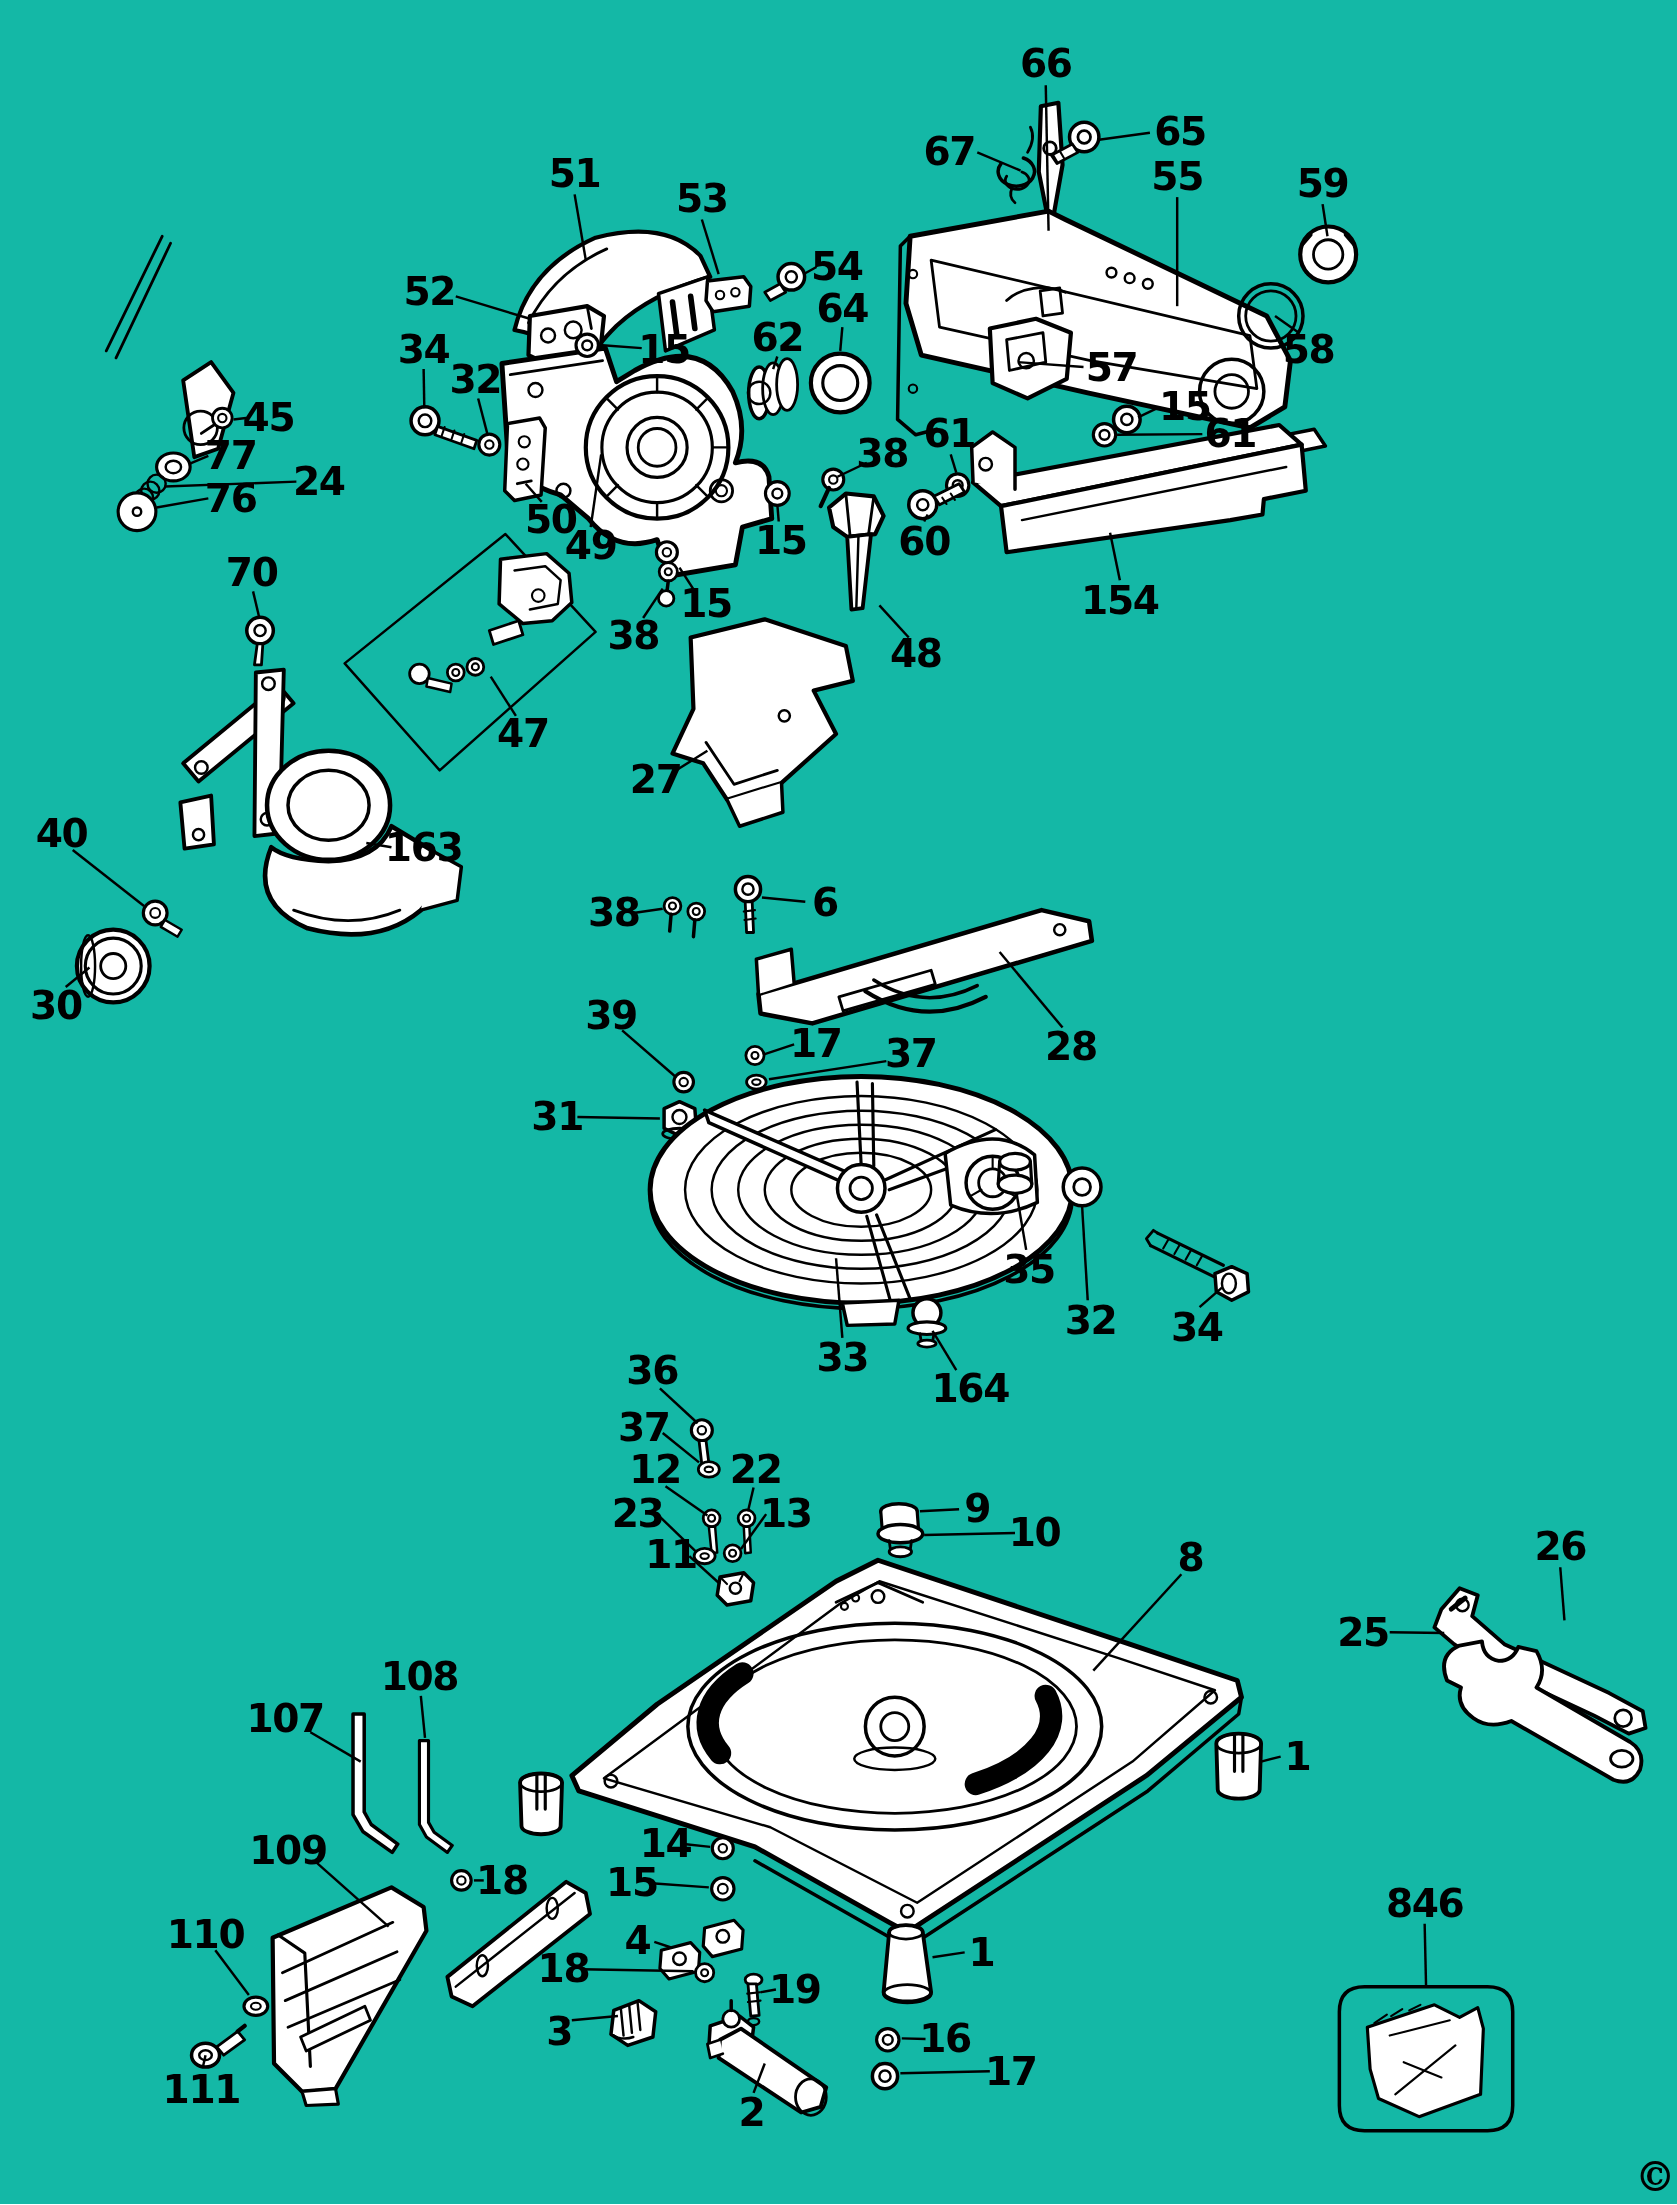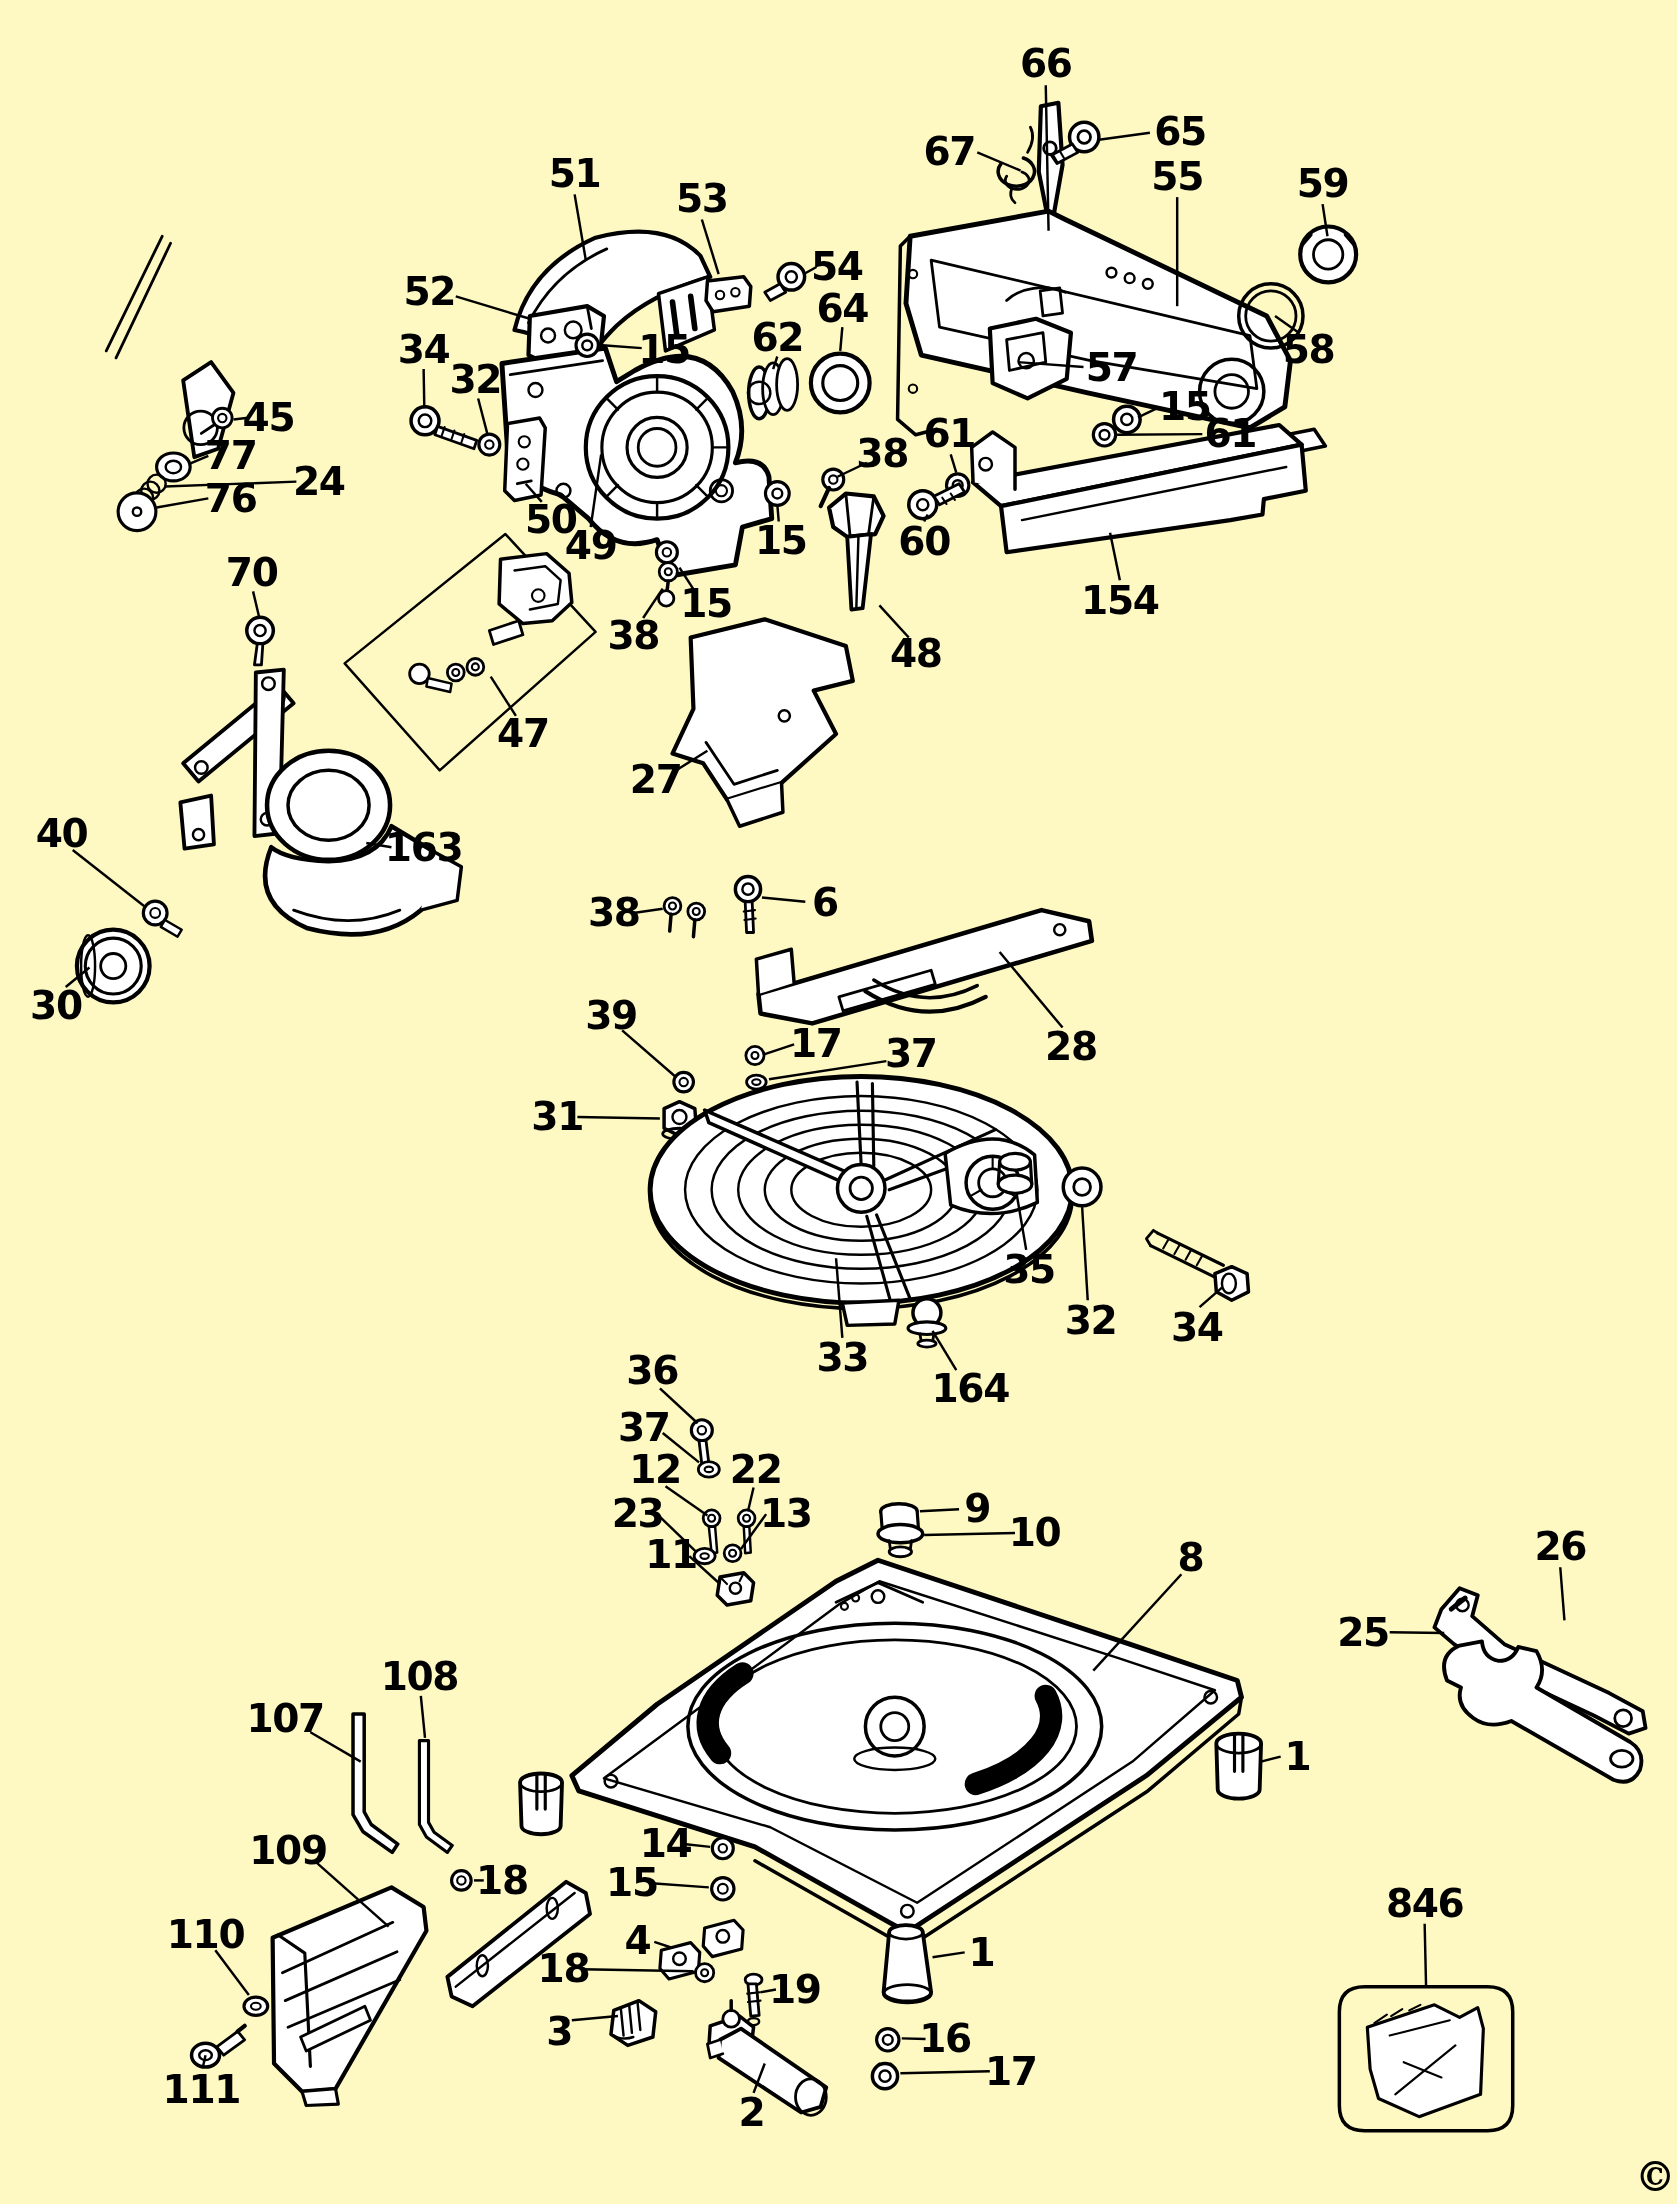--- a/index.html
+++ b/index.html
@@ -1,16 +1,16 @@
 <!DOCTYPE html>
 <html style="font-size:11.2px"><head>
 <meta charset="utf-8">
 <style>
   html,body{margin:0;padding:0;background:#ffffff;}
-  .page{width:100%;max-width:1678px;margin:0 auto;background:#fef9c3;}
+  .page{width:100%;max-width:1678px;margin:0 auto;background:#14b8a6;}
   svg{display:block;width:100%;height:auto;}
   .lbl{font-family:"DejaVu Sans","Liberation Sans",sans-serif;font-weight:800;font-size:56px;fill:#000;letter-spacing:-2px;}
   .cp{font-family:"DejaVu Serif","Liberation Serif",serif;font-weight:700;font-size:58px;fill:#000;}
 </style>
 </head>
 <body>
 
 <div class="page">
   <svg id="diagram" xmlns="http://www.w3.org/2000/svg" role="img" viewBox="0 0 2399 3153">
       <g fill="none" stroke="#000" stroke-linecap="round" stroke-linejoin="round">

